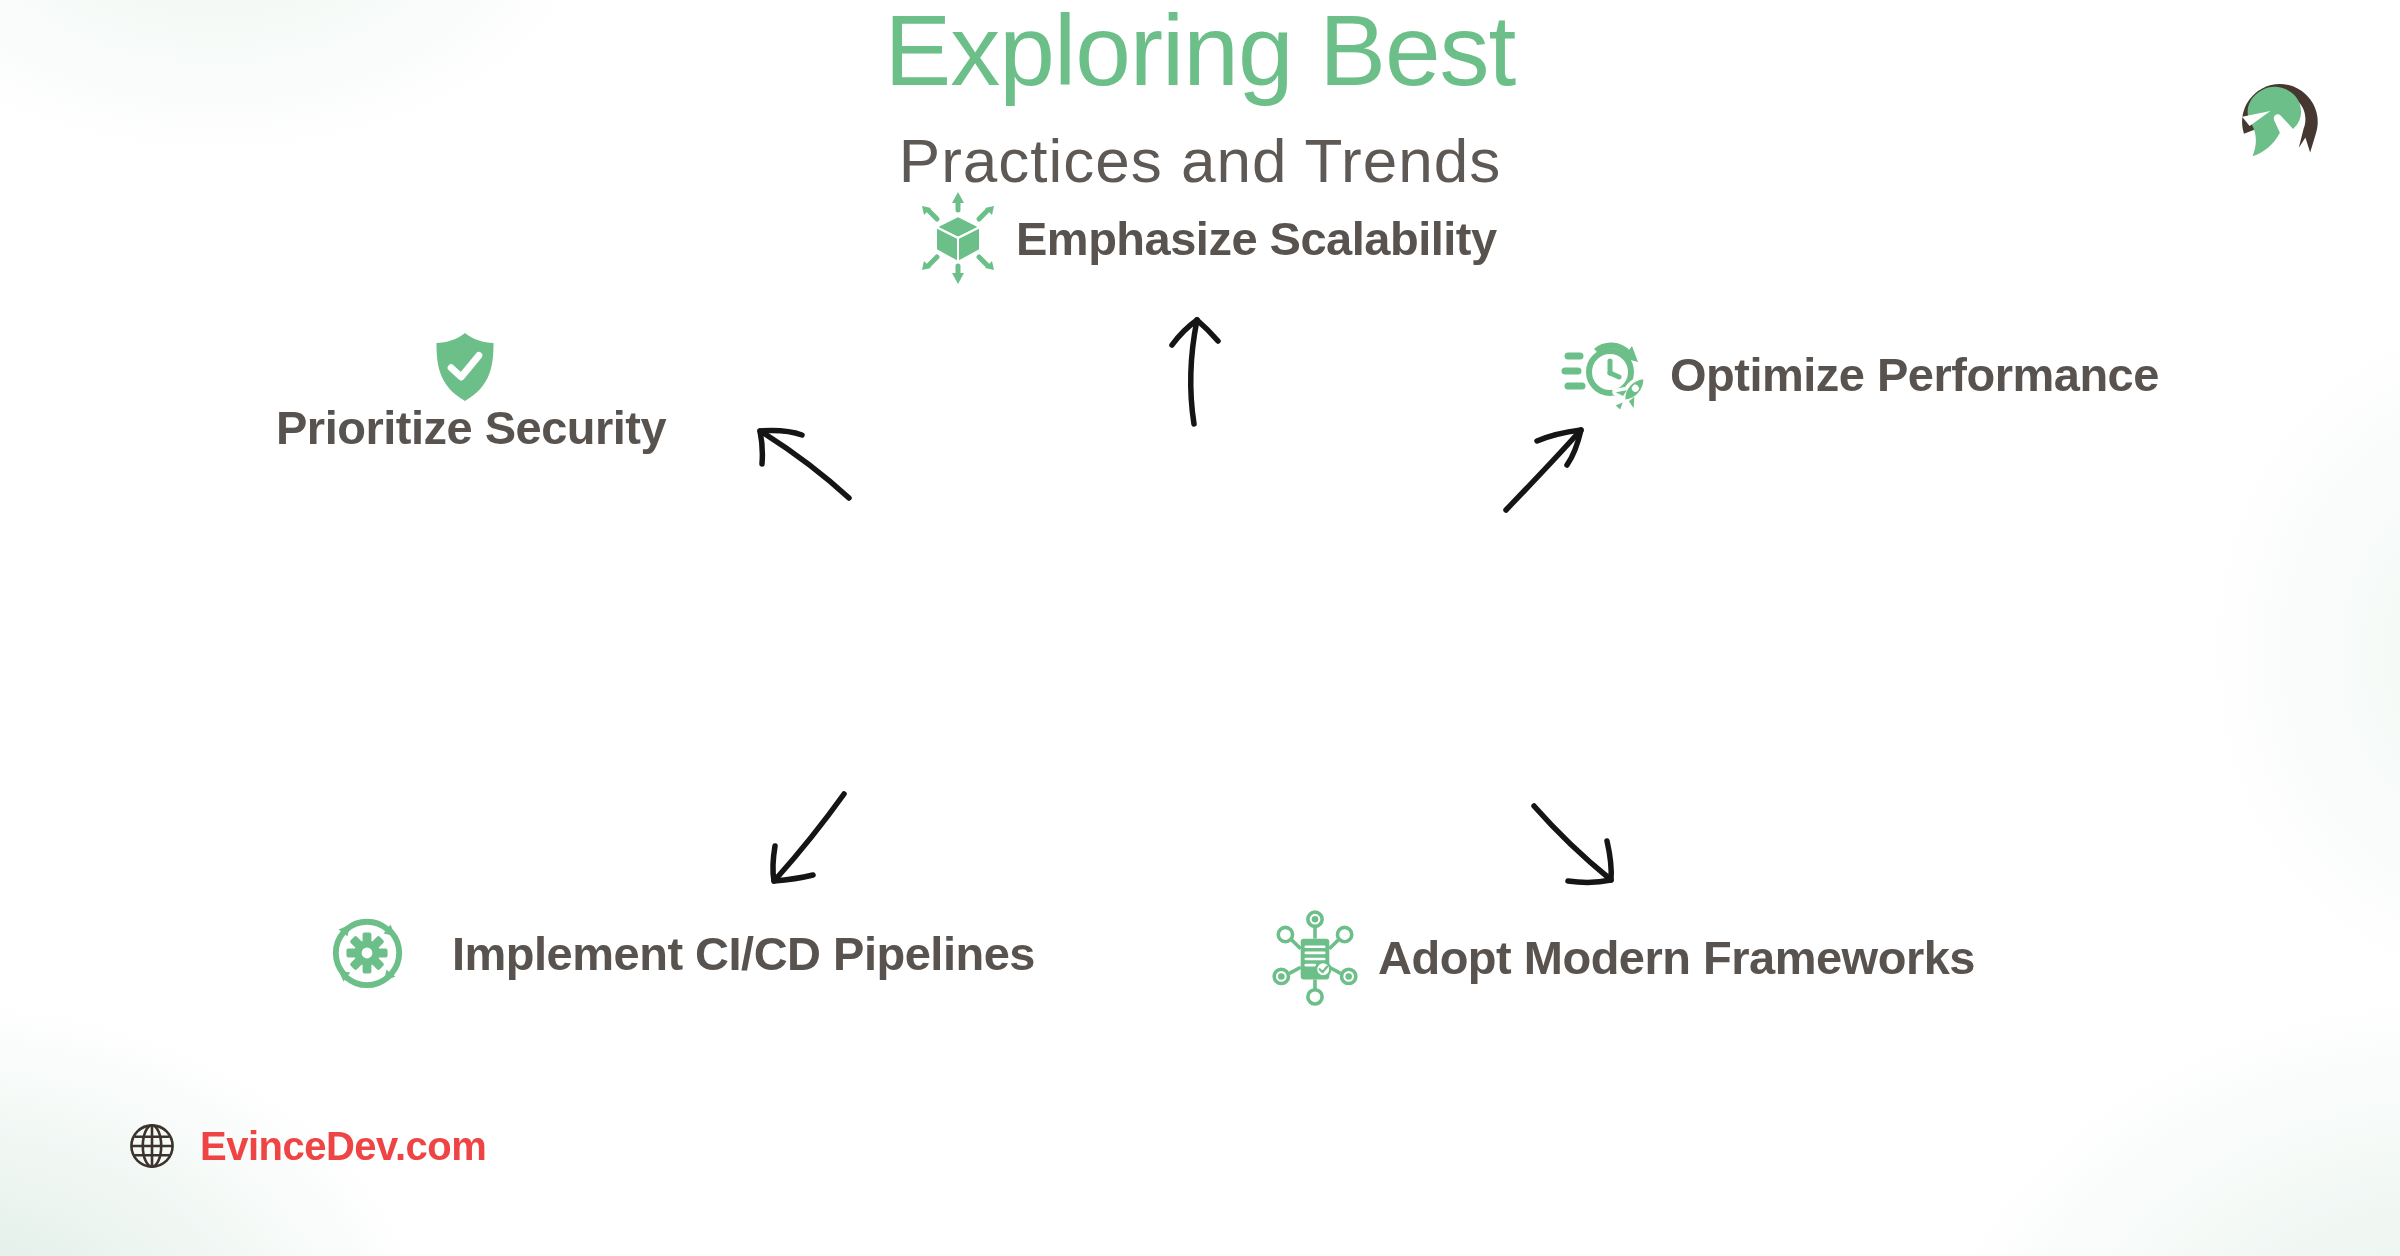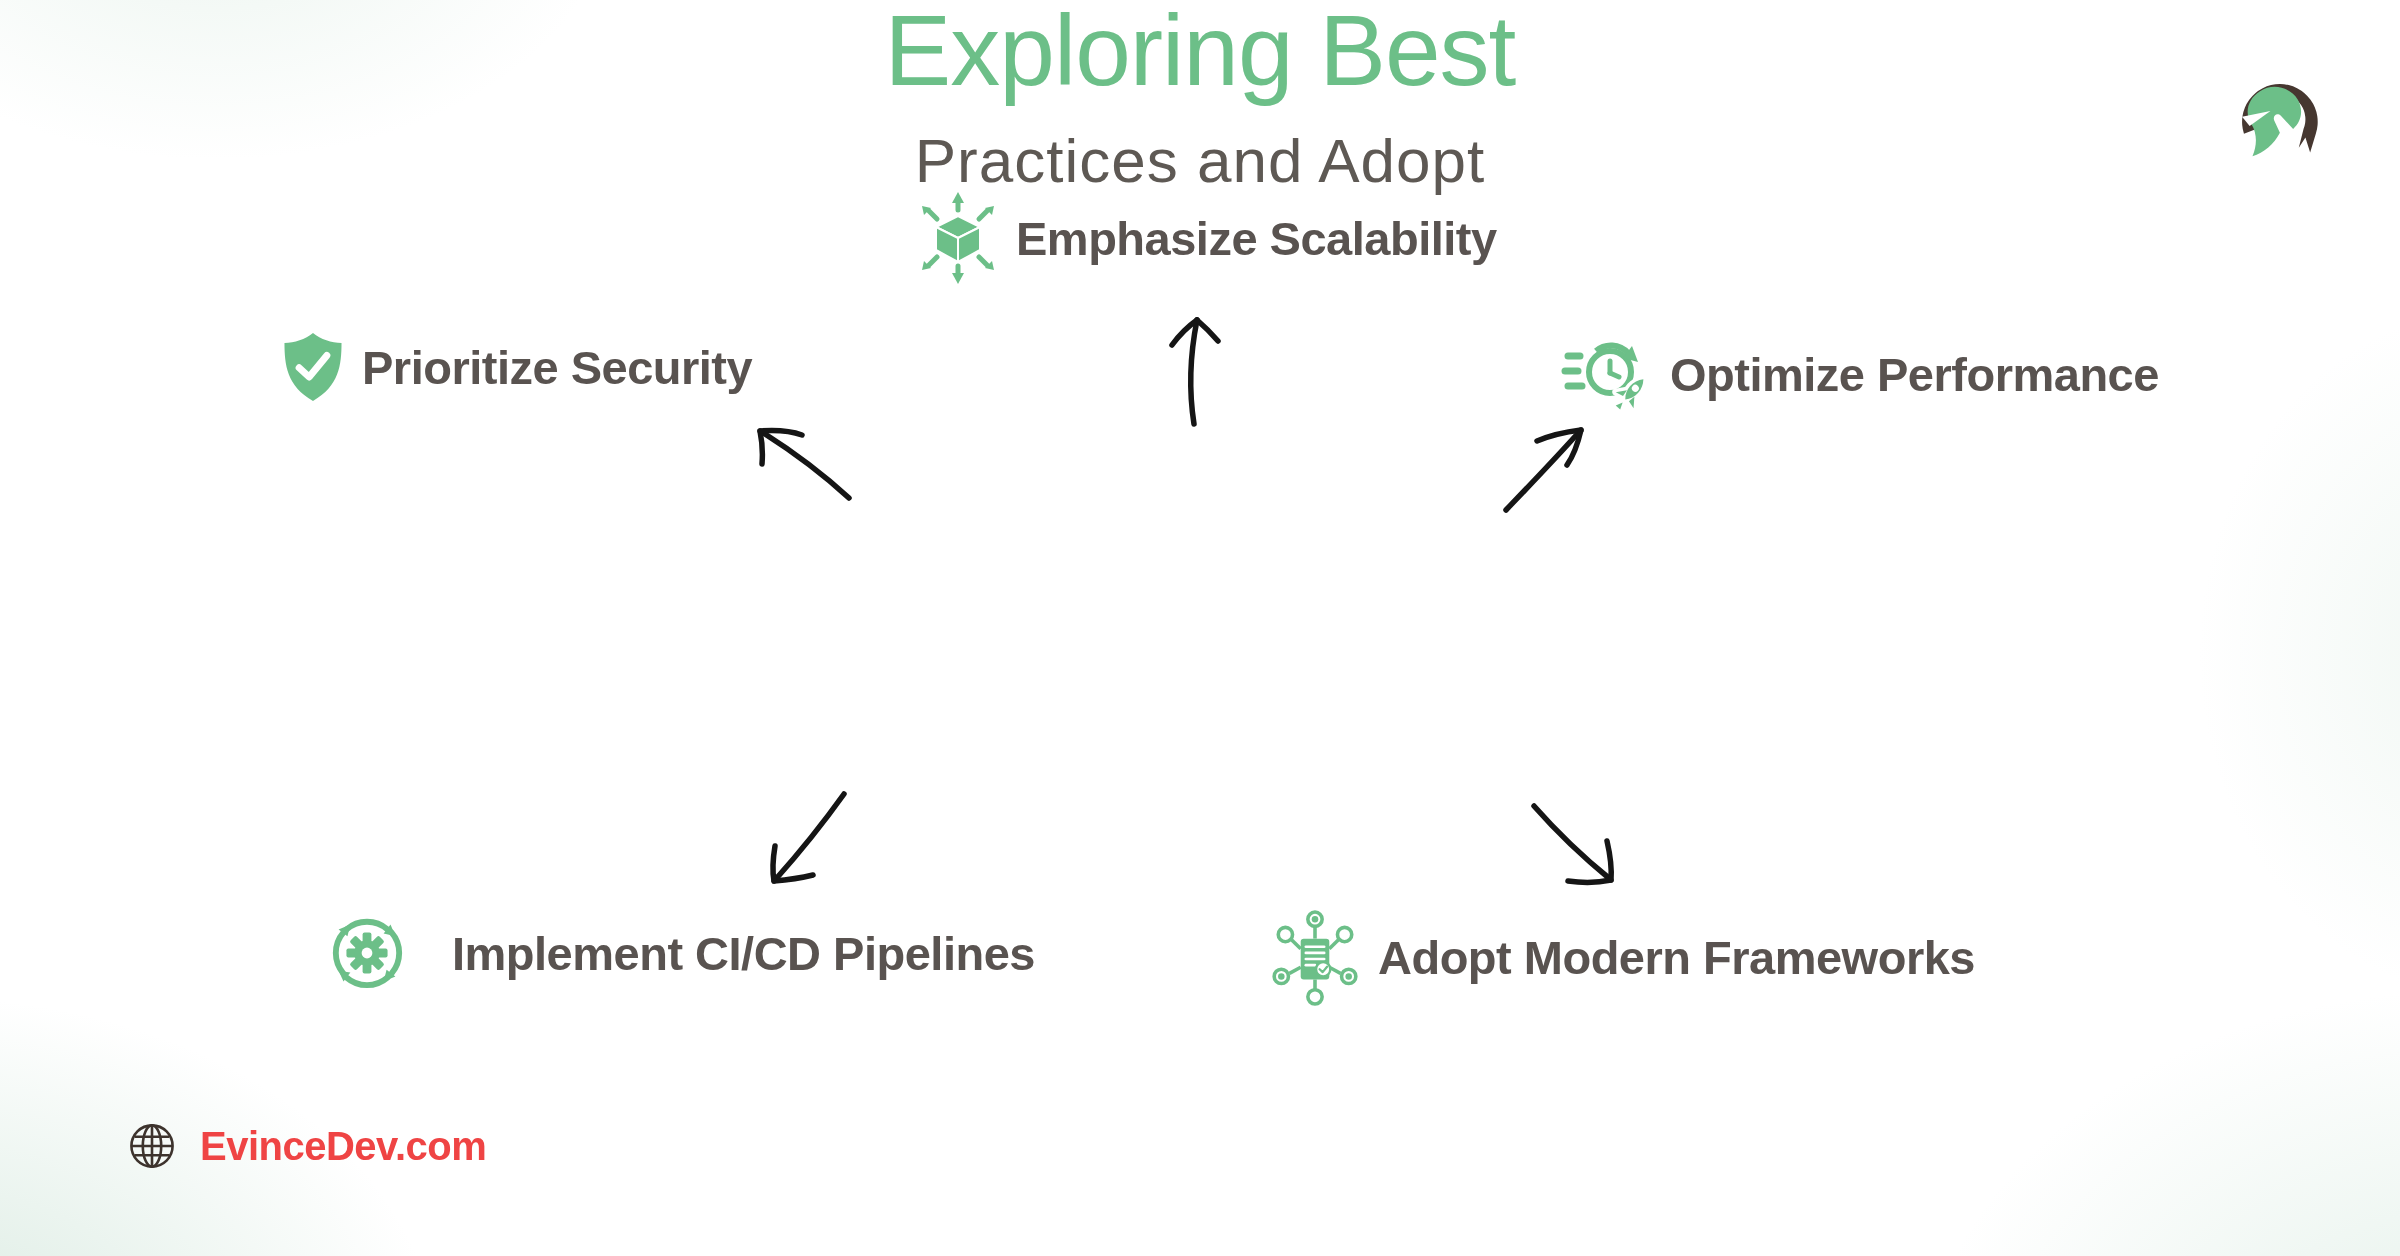--- a/index.html
+++ b/index.html
@@ -66,21 +66,21 @@
         <line x1="69" y1="29" x2="77" y2="21"></line>
         <line x1="27" y1="29" x2="19" y2="21"></line>
         <line x1="69" y1="67" x2="77" y2="75"></line>
         <line x1="27" y1="67" x2="19" y2="75"></line>
       </g>
     </svg>
   </span>
   <span class="label">Emphasize Scalability</span>
 </div>
 
-<div class="item" style="left:276px; top:330px;">
+<div class="item" style="left:276px; top:330px;flex-direction:column;">
   <span class="icon" style="margin-right:12px;">
     <svg width="74" height="74" viewBox="0 0 96 96">
       <path d="M48,4 C58,12 72,17 85,17 C85,45 82,73 48,92 C14,73 11,45 11,17 C24,17 38,12 48,4 Z" fill="#6CBF88"></path>
       <polyline points="30,49 43,61 66,33" fill="none" stroke="#ffffff" stroke-width="9" stroke-linecap="round" stroke-linejoin="round"></polyline>
     </svg>
   </span>
   <span class="label">Prioritize Security</span>
 </div>
 
 <div class="item" style="left:1560px; top:326px;">
@@ -114,21 +114,21 @@
         </g>
         <circle cx="0" cy="-5" r="3.5" fill="#ffffff"></circle>
       </g>
     </svg>
   </span>
   <span class="label">Optimize Performance</span>
 </div>
 
 <div class="center-block">
   <div class="main-title">Exploring Best</div>
-  <div class="sub-title">Practices and Adopt</div>
+  <div class="sub-title">Practices and Trends</div>
 </div>
 
 <svg class="arrows-layer" viewBox="0 0 2400 1256">
   <g fill="none" stroke="#151515" stroke-width="5.5" stroke-linecap="round">
     <g>
       <path d="M 1194 424 C 1189 392 1190 355 1197 320"></path>
       <path d="M 1172 345 C 1180 334 1190 325 1197 320"></path>
       <path d="M 1218 341 C 1211 333 1204 326 1197 320"></path>
     </g>
     <g>

